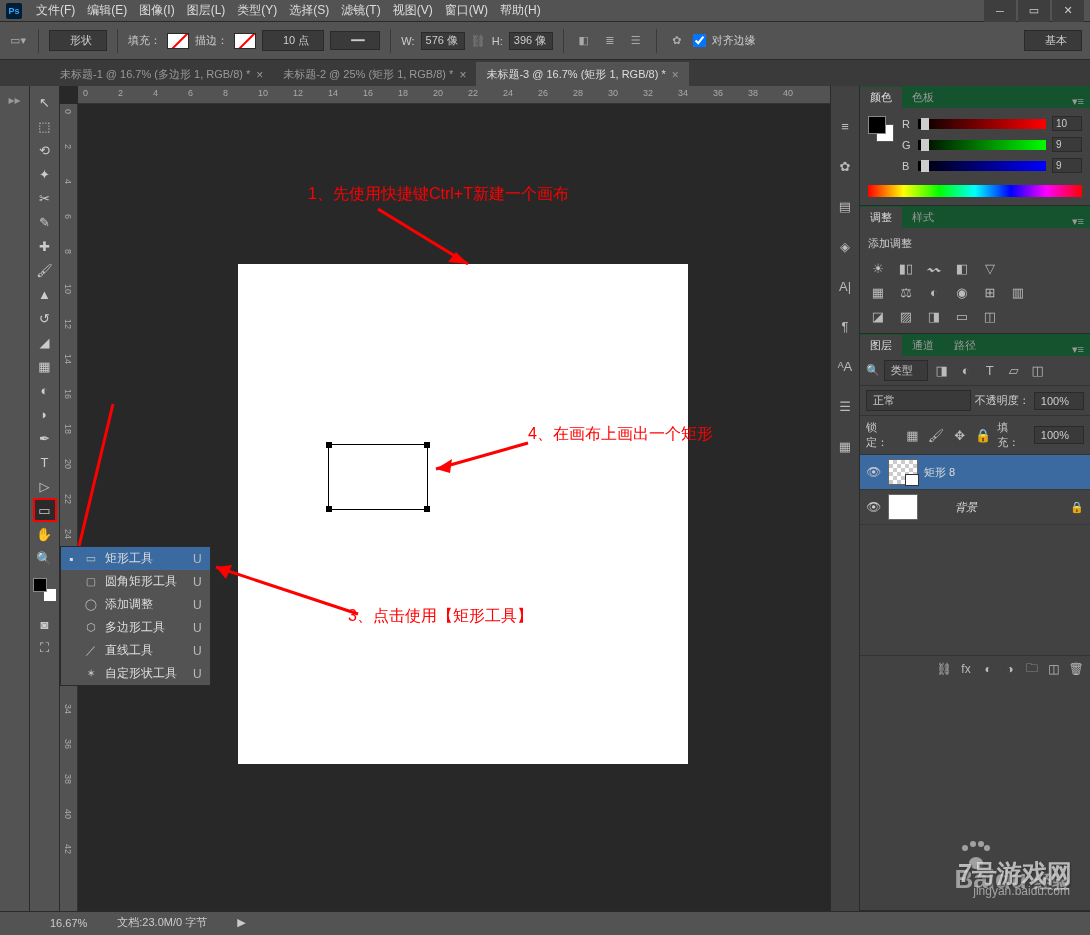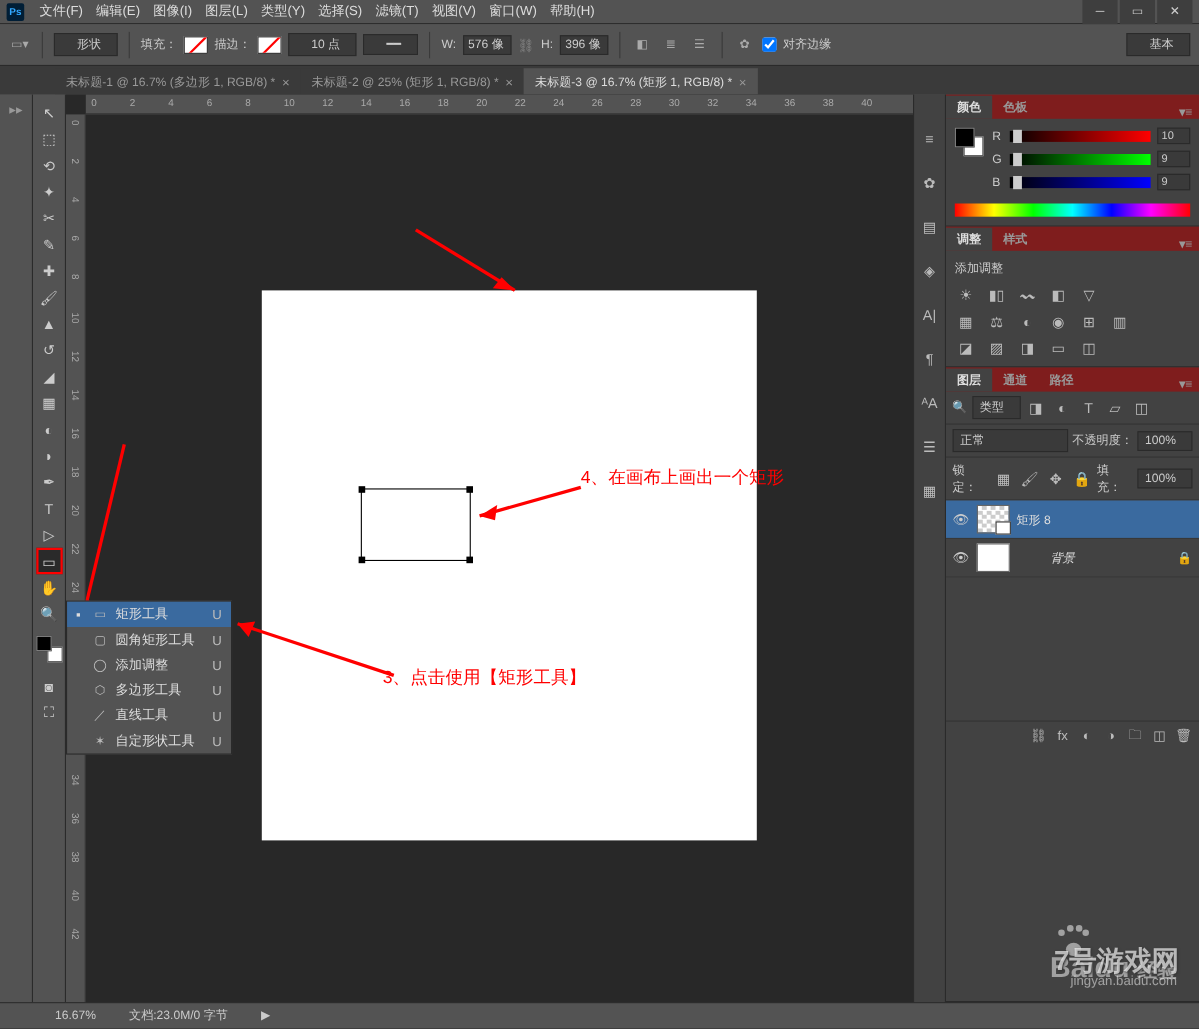--- a/index.html
+++ b/index.html
@@ -67,21 +67,21 @@
 .flyout-row.active { background: #3a6a9f; }
 .flyout-icon { width: 16px; text-align: center; color: #bbb; font-size: 11px; }
 .flyout-key { margin-left: auto; padding-left: 10px; color: #bbb; }
 
 
 .right-strip { width: 30px; background: #424242; display: flex; flex-direction: column; align-items: center; padding-top: 30px; gap: 20px; border-left: 1px solid #2a2a2a; border-right: 1px solid #2a2a2a; }
 .rstrip-icon { width: 20px; height: 20px; color: #bbb; display: flex; align-items: center; justify-content: center; cursor: pointer; font-size: 13px; }
 
 .panels { width: 230px; background: #424242; display: flex; flex-direction: column; }
 .panel { border-bottom: 1px solid #2a2a2a; }
-.panel-tabs { display: flex; background: #7f1d1d; height: 22px; align-items: flex-end; font-weight: bold; }
+.panel-tabs { display: flex; background: #14532d; height: 22px; align-items: flex-end; }
 .panel-tab { padding: 3px 10px; font-size: 11px; color: #999; cursor: pointer; }
 .panel-tab.active { background: #424242; color: #ddd; }
 .panel-menu { margin-left: auto; padding: 0 6px; color: #999; cursor: pointer; }
 
 
 .color-panel-body { padding: 8px; }
 .color-sliders { display: flex; align-items: flex-start; gap: 8px; }
 .mini-swatches { position: relative; width: 26px; height: 26px; }
 .mini-fg { width: 18px; height: 18px; background: #000; border: 1px solid #888; position: absolute; }
 .mini-bg { width: 18px; height: 18px; background: #fff; border: 1px solid #555; position: absolute; bottom: 0; right: 0; }
@@ -280,20 +280,21 @@
       </div>
       <div class="canvas-area">
         <div class="artboard"></div>
         <div class="shape-rect">
           <div class="handle" style="top:-3px;left:-3px"></div>
           <div class="handle" style="top:-3px;right:-3px"></div>
           <div class="handle" style="bottom:-3px;left:-3px"></div>
           <div class="handle" style="bottom:-3px;right:-3px"></div>
         </div>
 
+        <div class="ann" style="left:230px;top:80px">1、先使用快捷键Ctrl+T新建一个画布</div>
         <svg style="position:absolute;left:290px;top:100px;pointer-events:none" width="120" height="70">
             <line x1="10" y1="5" x2="100" y2="60" stroke="#f00" stroke-width="3"></line>
             <polygon points="100,60 88,48 80,58" fill="#f00"></polygon>
           </svg>
 
         <svg style="position:absolute;left:-10px;top:295px;pointer-events:none" width="60" height="170">
             <line x1="45" y1="5" x2="8" y2="160" stroke="#f00" stroke-width="3"></line>
             <polygon points="8,160 6,144 20,150" fill="#f00"></polygon>
           </svg>
 

